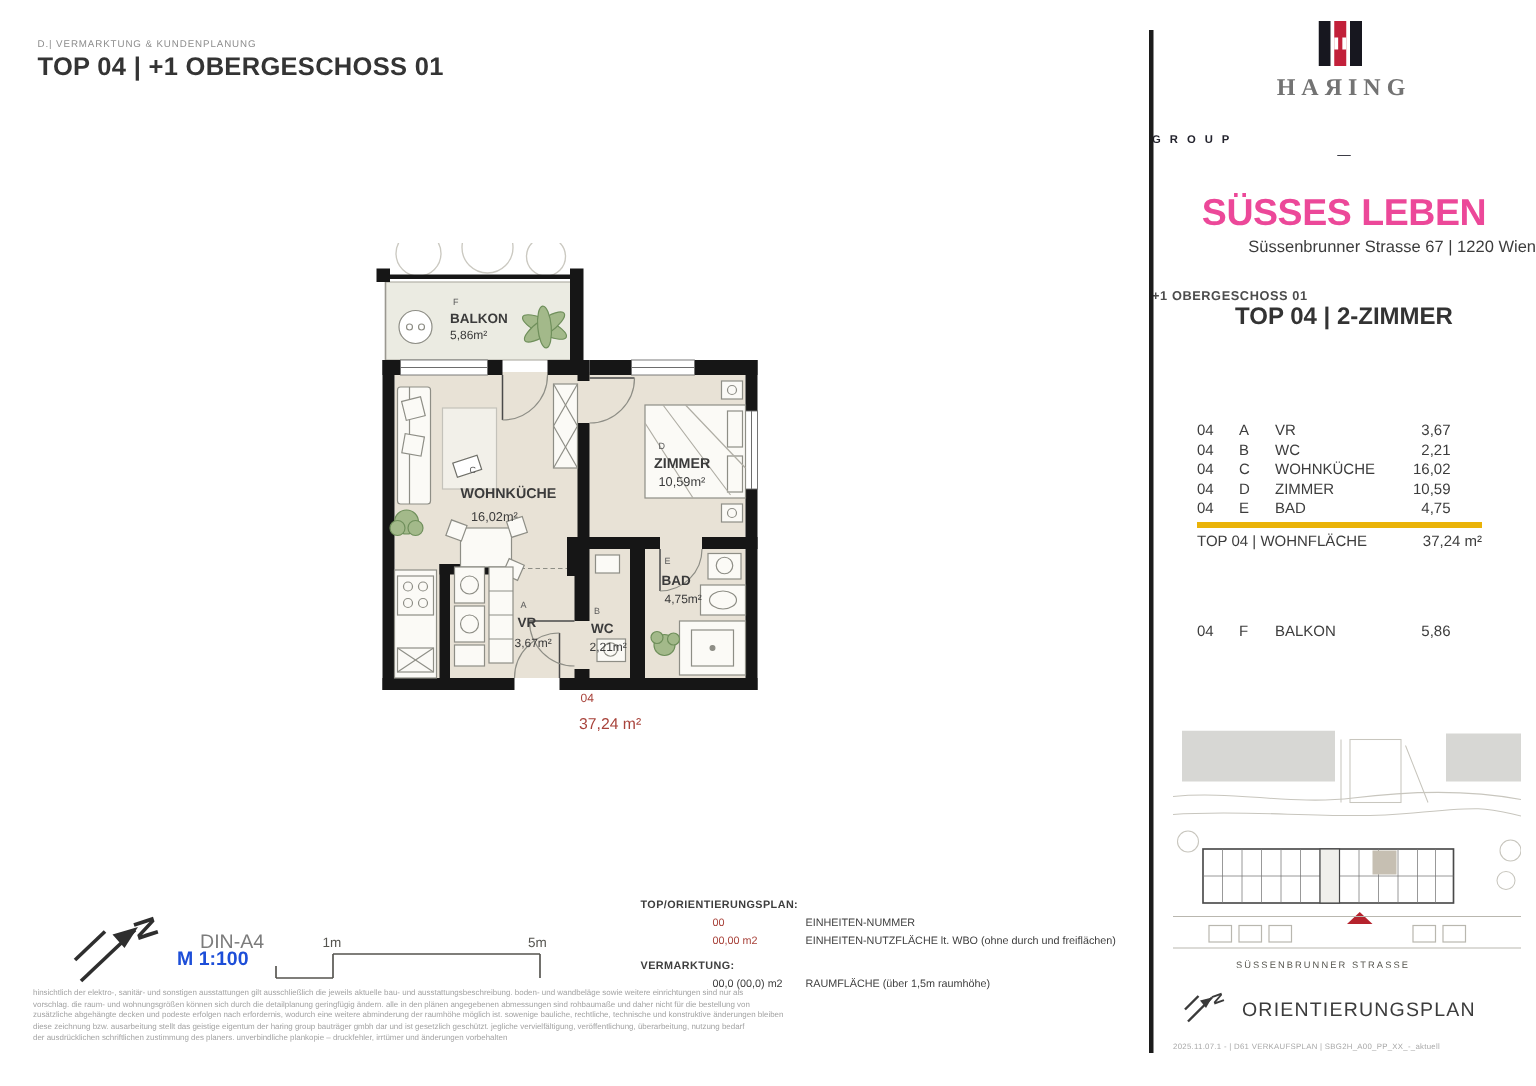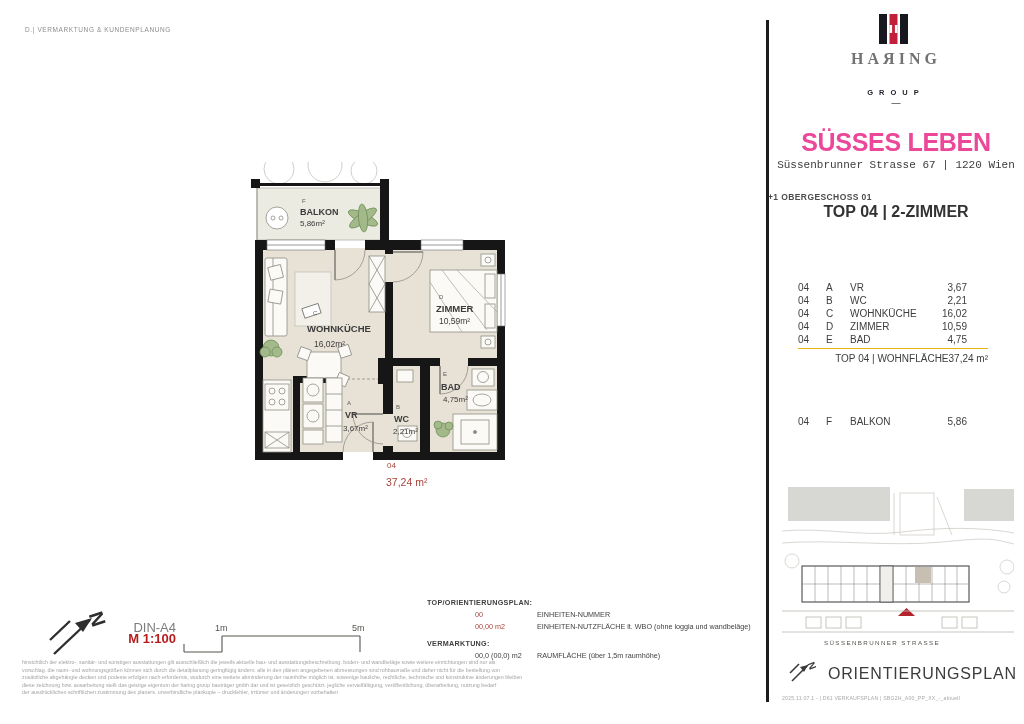--- a/index.html
+++ b/index.html
@@ -9,66 +9,67 @@
   
   .dept{left:25px;top:26px;font-size:6.5px;letter-spacing:.6px;color:#8d8d8d;}
   .sheet-title{left:25px;top:35px;font-size:17px;font-weight:bold;letter-spacing:.2px;color:#343434;}
   
   .divider{left:766px;top:20px;width:2.5px;height:682px;background:#1c1c1c;}
   
   .rpanel{left:768px;top:0;width:256px;height:724px;}
   .logo-mark{left:111px;top:14px;width:30px;height:32px;}
   .logo-word{left:0;top:50px;width:256px;text-align:center;font-family:"Liberation Serif",serif;
              font-weight:bold;font-size:16px;letter-spacing:4px;color:#737373;}
-  .logo-group{left:0;top:88px;width:256px;text-align:center;font-size:7.5px;letter-spacing:6px;
+  .logo-group{left:0;top:88px;width:256px;text-align:left;font-size:7.5px;letter-spacing:6px;
               font-weight:bold;color:#23232d;}
   .logo-dash{left:0;top:98px;width:256px;text-align:center;font-size:9px;color:#1c1c26;}
   .proj-name{left:0;top:128px;width:256px;text-align:center;font-size:25px;font-weight:bold;
              letter-spacing:-.3px;color:#ec4899;}
-  .proj-addr{left:0;top:159px;width:256px;text-align:center;font-size:11px;color:#3c3c3c;font-family:Liberation Mono, monospace;}
+  .proj-addr{left:0;top:159px;width:256px;text-align:right;font-size:11px;color:#3c3c3c;}
   .proj-floor{left:0;top:192px;width:256px;text-align:left;font-size:8.5px;font-weight:bold;
               letter-spacing:.4px;color:#4c4c4c;}
   .proj-unit{left:0;top:203px;width:256px;text-align:center;font-size:16px;font-weight:bold;color:#333;}
   
   .atable{left:30px;width:190px;font-size:10px;color:#3d3d3d;}
   .t1{top:281px;} .t2{top:415px;}
   .arow{display:grid;grid-template-columns:28px 24px 1fr auto;height:13px;line-height:13px;}
   .arow .val{text-align:right;padding-right:21px;}
-  .atotal{border-top:1px solid #eab308;margin-top:2px;padding-top:4px;display:flex;
-          justify-content:flex-end;line-height:12px;}
+  .atotal{border-top:4px solid #eab308;margin-top:2px;padding-top:4px;display:flex;
+          justify-content:space-between;line-height:12px;}
   
   .plan{left:247px;top:162px;}
   
   .narrow-main{left:46px;top:606px;}
   .din{left:118px;top:620px;width:58px;text-align:right;font-size:13px;color:#7c7c7c;}
-  .mscale{left:118px;top:631px;width:58px;text-align:right;font-size:13px;font-weight:bold;color:#b91c1c;}
+  .mscale{left:118px;top:631px;width:58px;text-align:left;font-size:13px;font-weight:bold;color:#1d4ed8;}
   .sbar{left:182px;top:620px;}
   
   .legend{left:427px;top:598px;font-size:7.2px;color:#3e3e3e;}
   .legend .ttl{font-weight:bold;letter-spacing:.3px;margin-bottom:3px;}
   .lrow{display:grid;grid-template-columns:62px 1fr;margin-bottom:2.5px;padding-left:48px;}
   .lred{color:#a8423a;}
   .lgap{height:6px;}
   
   .disc{left:22px;top:659px;width:742px;font-size:5.3px;line-height:7.6px;color:#a3a3a3;}
   
   .siteplan{left:782px;top:487px;}
   .narrow-site{left:788px;top:656px;}
-  .orient{left:828px;top:665px;width:160px;text-align:left;font-size:16px;letter-spacing:.8px;
+  .orient{left:828px;top:665px;width:160px;text-align:left;font-size:13px;letter-spacing:.8px;
           color:#3c3c3c;}
   .rfooter{left:782px;top:695px;width:232px;font-size:5.2px;color:#a9a9a9;letter-spacing:.2px;}
   svg{display:block;}
   svg text{font-family:"Liberation Sans",sans-serif;}
 </style>
 </head>
 <body>
 
 <div class="sheet">
 
   <div class="abs dept">D.| VERMARKTUNG &amp; KUNDENPLANUNG</div>
+  <div class="abs sheet-title">TOP 04 | +1 OBERGESCHOSS 01</div>
 
   <svg class="abs plan" width="270" height="335" viewBox="0 0 270 335">
 
     <g fill="none" stroke="#cbc9c1" stroke-width="0.9">
       <circle cx="32" cy="7" r="15"></circle>
         <circle cx="78" cy="3" r="17"></circle>
         <circle cx="117" cy="9" r="13"></circle>
     </g>
 
     <rect x="10" y="26" width="126" height="52" fill="#ebebe2" stroke="#b3b1a8" stroke-width="0.8"></rect>
@@ -419,21 +420,21 @@
   </svg>
 
   <div class="abs legend">
     <div class="ttl">TOP/ORIENTIERUNGSPLAN:</div>
     <div class="lrow">
       <span class="lred">00</span>
       <span>EINHEITEN-NUMMER</span>
     </div>
     <div class="lrow">
       <span class="lred">00,00 m2</span>
-      <span>EINHEITEN-NUTZFLÄCHE lt. WBO (ohne loggia und wandbeläge)</span>
+      <span>EINHEITEN-NUTZFLÄCHE lt. WBO (ohne durch und freiflächen)</span>
     </div>
     <div class="lgap"></div>
     <div class="ttl">VERMARKTUNG:</div>
     <div class="lrow">
       <span>00,0 (00,0) m2</span>
       <span>RAUMFLÄCHE (über 1,5m raumhöhe)</span>
     </div>
   </div>
 
   <div class="abs disc">

